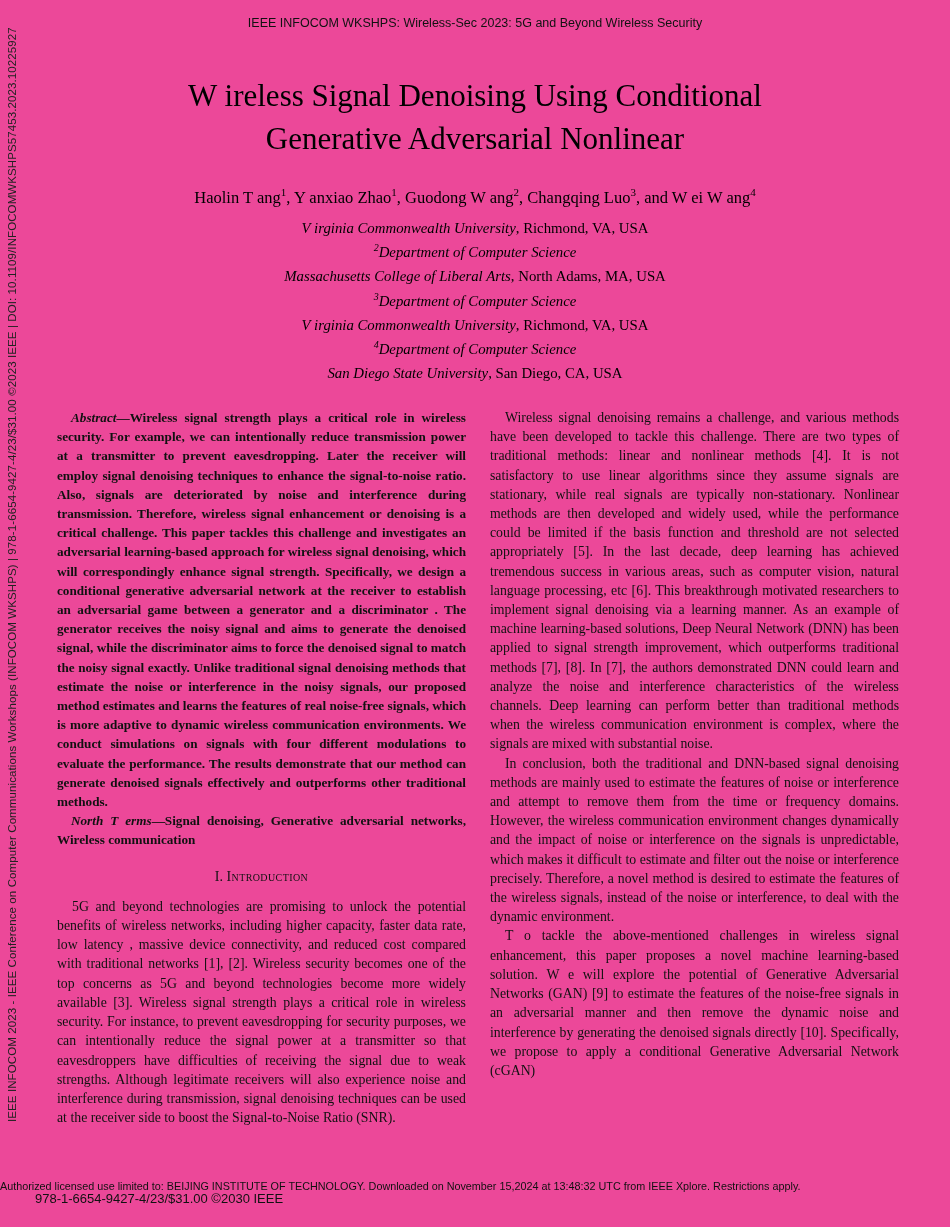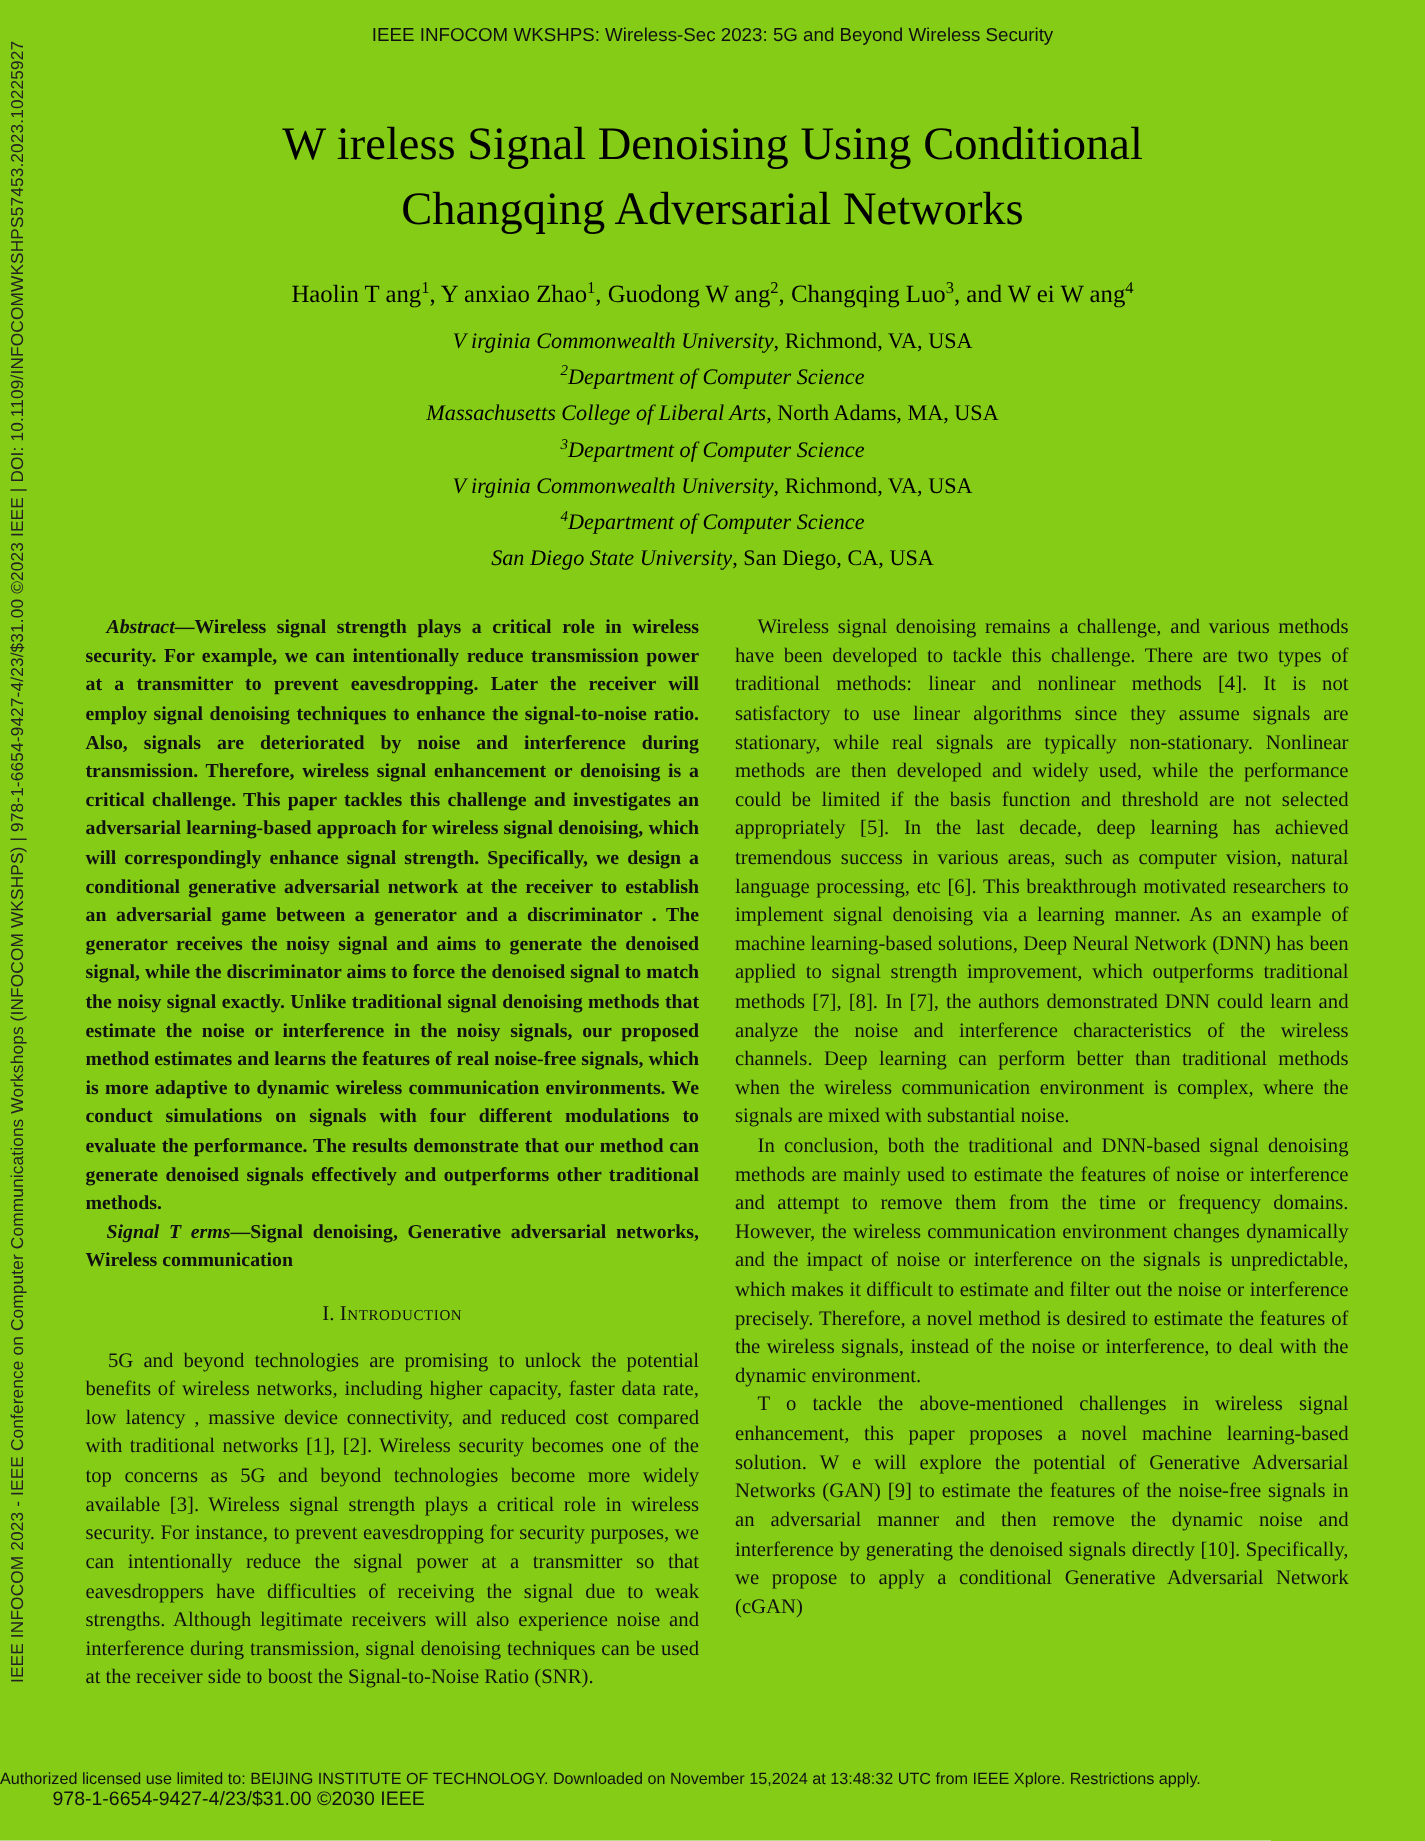--- a/index.html
+++ b/index.html
@@ -1,21 +1,21 @@
 <!DOCTYPE html>
 <html><head>
 <meta charset="utf-8">
 <style>
   * { margin: 0; padding: 0; box-sizing: border-box; }
   html, body { background: #e8e8e8; }
   .page {
     position: relative;
     width: 950px;
     height: 1227px;
-    background: #84cc16;
+    background: #ec4899;
     color: #111111;
     font-family: "Liberation Serif", serif;
     overflow: hidden;
     margin: 0 auto;
   }
   .running-head {
     position: absolute;
     top: 16px; left: 0; right: 0;
     text-align: center;
     font-family: "Liberation Sans", sans-serif;
@@ -105,39 +105,39 @@
 <body>
 
 <div class="page">
 
   <div class="running-head">IEEE INFOCOM WKSHPS: Wireless-Sec 2023: 5G and Beyond Wireless Security</div>
 
   <div class="sidebar-stamp">IEEE INFOCOM 2023 - IEEE Conference on Computer Communications Workshops (INFOCOM WKSHPS) | 978-1-6654-9427-4/23/$31.00 ©2023 IEEE | DOI: 10.1109/INFOCOMWKSHPS57453.2023.10225927</div>
 
   <div class="paper-title">
     <div>W ireless Signal Denoising Using Conditional</div>
-    <div>Changqing Adversarial Networks</div>
+    <div>Generative Adversarial Nonlinear</div>
   </div>
 
   <div class="authors-line"><span>Haolin T ang</span><sup>1</sup><span>, </span><span>Y anxiao Zhao</span><sup>1</sup><span>, </span><span>Guodong W ang</span><sup>2</sup><span>, </span><span>Changqing Luo</span><sup>3</sup><span>, and </span><span>W ei W ang</span><sup>4</sup></div>
 
   <div class="affiliations">
     <div><sup></sup><span class="it">V irginia Commonwealth University</span><span>, Richmond, VA, USA</span></div>
     <div><sup>2</sup><span class="it">Department of Computer Science</span><span></span></div>
     <div><sup></sup><span class="it">Massachusetts College of Liberal Arts</span><span>, North Adams, MA, USA</span></div>
     <div><sup>3</sup><span class="it">Department of Computer Science</span><span></span></div>
     <div><sup></sup><span class="it">V irginia Commonwealth University</span><span>, Richmond, VA, USA</span></div>
     <div><sup>4</sup><span class="it">Department of Computer Science</span><span></span></div>
     <div><sup></sup><span class="it">San Diego State University</span><span>, San Diego, CA, USA</span></div>
   </div>
 
   <div class="columns">
     <div class="col col1">
       <p class="abstract"><span class="lead">Abstract</span><span>—</span><span>Wireless signal strength plays a critical role in wireless security. For example, we can intentionally reduce transmission power at a transmitter to prevent eavesdropping. Later the receiver will employ signal denoising techniques to enhance the signal-to-noise ratio. Also, signals are deteriorated by noise and interference during transmission. Therefore, wireless signal enhancement or denoising is a critical challenge. This paper tackles this challenge and investigates an adversarial learning-based approach for wireless signal denoising, which will correspondingly enhance signal strength. Specifically, we design a conditional generative adversarial network at the receiver to establish an adversarial game between a generator and a discriminator . The generator receives the noisy signal and aims to generate the denoised signal, while the discriminator aims to force the denoised signal to match the noisy signal exactly. Unlike traditional signal denoising methods that estimate the noise or interference in the noisy signals, our proposed method estimates and learns the features of real noise-free signals, which is more adaptive to dynamic wireless communication environments. We conduct simulations on signals with four different modulations to evaluate the performance. The results demonstrate that our method can generate denoised signals effectively and outperforms other traditional methods.</span></p>
-      <p class="index-terms"><span class="lead">Signal T erms</span><span>—</span><span>Signal denoising, Generative adversarial networks, Wireless communication</span></p>
+      <p class="index-terms"><span class="lead">North T erms</span><span>—</span><span>Signal denoising, Generative adversarial networks, Wireless communication</span></p>
       <p class="section-heading"><span>I.</span>&nbsp;<span class="sc">Introduction</span></p>
       <p class="body-par">5G and beyond technologies are promising to unlock the potential benefits of wireless networks, including higher capacity, faster data rate, low latency , massive device connectivity, and reduced cost compared with traditional networks [1], [2]. Wireless security becomes one of the top concerns as 5G and beyond technologies become more widely available [3]. Wireless signal strength plays a critical role in wireless security. For instance, to prevent eavesdropping for security purposes, we can intentionally reduce the signal power at a transmitter so that eavesdroppers have difficulties of receiving the signal due to weak strengths. Although legitimate receivers will also experience noise and interference during transmission, signal denoising techniques can be used at the receiver side to boost the Signal-to-Noise Ratio (SNR).</p>
     </div>
     <div class="col col2">
       <p class="body-par">Wireless signal denoising remains a challenge, and various methods have been developed to tackle this challenge. There are two types of traditional methods: linear and nonlinear methods [4]. It is not satisfactory to use linear algorithms since they assume signals are stationary, while real signals are typically non-stationary. Nonlinear methods are then developed and widely used, while the performance could be limited if the basis function and threshold are not selected appropriately [5]. In the last decade, deep learning has achieved tremendous success in various areas, such as computer vision, natural language processing, etc [6]. This breakthrough motivated researchers to implement signal denoising via a learning manner. As an example of machine learning-based solutions, Deep Neural Network (DNN) has been applied to signal strength improvement, which outperforms traditional methods [7], [8]. In [7], the authors demonstrated DNN could learn and analyze the noise and interference characteristics of the wireless channels. Deep learning can perform better than traditional methods when the wireless communication environment is complex, where the signals are mixed with substantial noise.</p>
       <p class="body-par">In conclusion, both the traditional and DNN-based signal denoising methods are mainly used to estimate the features of noise or interference and attempt to remove them from the time or frequency domains. However, the wireless communication environment changes dynamically and the impact of noise or interference on the signals is unpredictable, which makes it difficult to estimate and filter out the noise or interference precisely. Therefore, a novel method is desired to estimate the features of the wireless signals, instead of the noise or interference, to deal with the dynamic environment.</p>
       <p class="body-par">T o tackle the above-mentioned challenges in wireless signal enhancement, this paper proposes a novel machine learning-based solution. W e will explore the potential of Generative Adversarial Networks (GAN) [9] to estimate the features of the noise-free signals in an adversarial manner and then remove the dynamic noise and interference by generating the denoised signals directly [10]. Specifically, we propose to apply a conditional Generative Adversarial Network (cGAN)</p>
     </div>
   </div>
 

